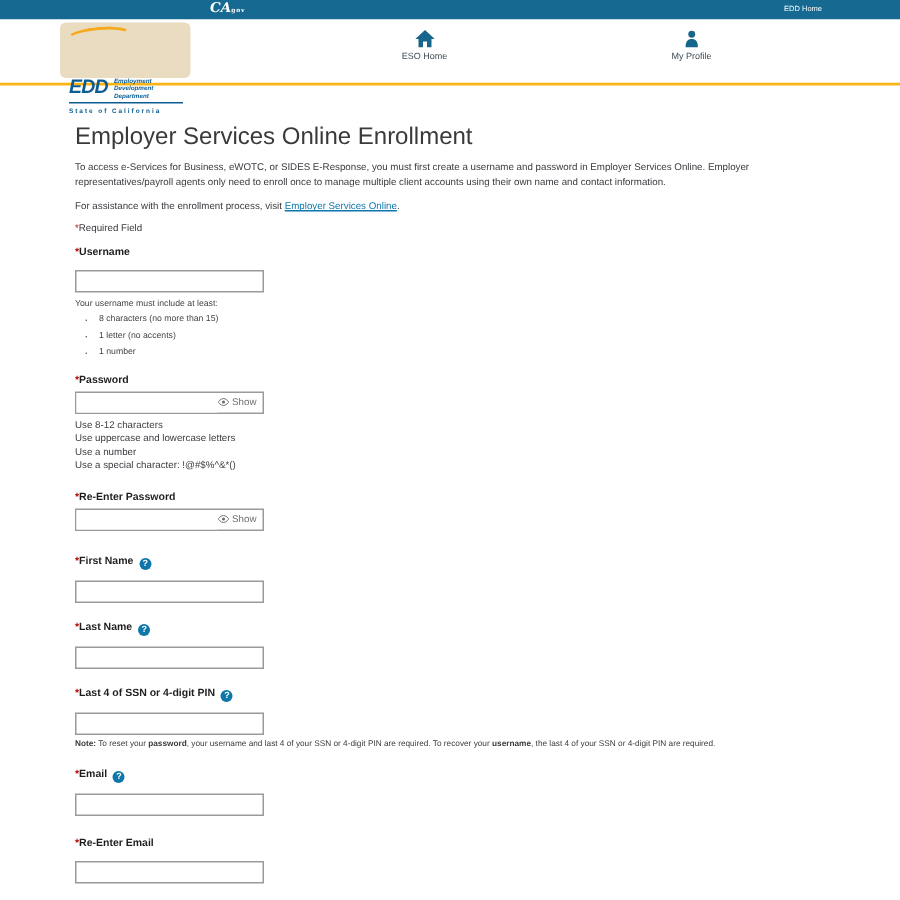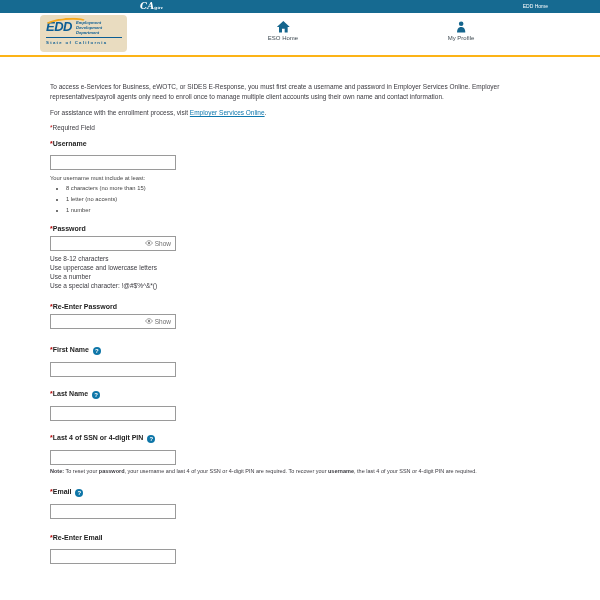--- a/index.html
+++ b/index.html
@@ -16,21 +16,21 @@
                  line-height:13px; text-decoration:none; cursor:pointer; }
 
   
   .header { position:relative; height:42px; background:#fff; }
 
   .edd-logo { position:absolute; left:40px; top:2px; width:87px; height:37px;
               background:#e9dcc0; border-radius:4px; padding:5px 5px 2px 6px; cursor:pointer; }
   .edd-swoosh { position:absolute; left:4px; top:3px; width:44px; height:13px;
                 border:2px solid transparent; border-top:2px solid #f7a81b;
                 border-radius:50%; transform:rotate(-5deg); }
-  .edd-row { display:flex; align-items:flex-start; }
+  .edd-row { display:flex; align-items:flex-start;margin-top:31px; }
   .edd-acronym { font-size:13px; font-weight:bold; font-style:italic; color:#0b5d94;
                  line-height:14px; letter-spacing:-0.5px; }
   .edd-dept { margin-left:4px; margin-top:1px; }
   .edd-dept div { font-size:4.2px; line-height:4.8px; font-weight:bold; font-style:italic; color:#0b5d94; }
   .edd-state { margin-top:2px; border-top:1px solid #0b5d94; padding-top:1.5px;
                font-size:4.3px; letter-spacing:1.3px; color:#0b5d94; font-weight:bold; }
 
   .nav-item { position:absolute; top:6px; transform:translateX(-50%); text-align:center; cursor:pointer; }
   .nav-item .icon { height:13px; display:block; }
   .nav-item .nav-label { display:block; margin-top:3px; font-size:6px; color:#3f4a52; }
@@ -120,20 +120,21 @@
       </svg>
     </span>
     <span class="nav-label">My Profile</span>
   </div>
 </div>
 
 <div class="gold-line"></div>
 
 <div class="content">
 
+  <h1>Employer Services Online Enrollment</h1>
 
   <p class="intro">To access e-Services for Business, eWOTC, or SIDES E-Response, you must first create a username and password in Employer Services Online. Employer representatives/payroll agents only need to enroll once to manage multiple client accounts using their own name and contact information.</p>
 
   <p class="assist"><span>For assistance with the enrollment process, visit </span><a>Employer Services Online</a><span>.</span></p>
 
   <p class="required-note"><span class="req">*</span><span>Required Field</span></p>
 
   <div class="g-username">
     <label class="field-label"><span class="req">*</span><span>Username</span></label>
     <input class="text-input" type="text" style="">

